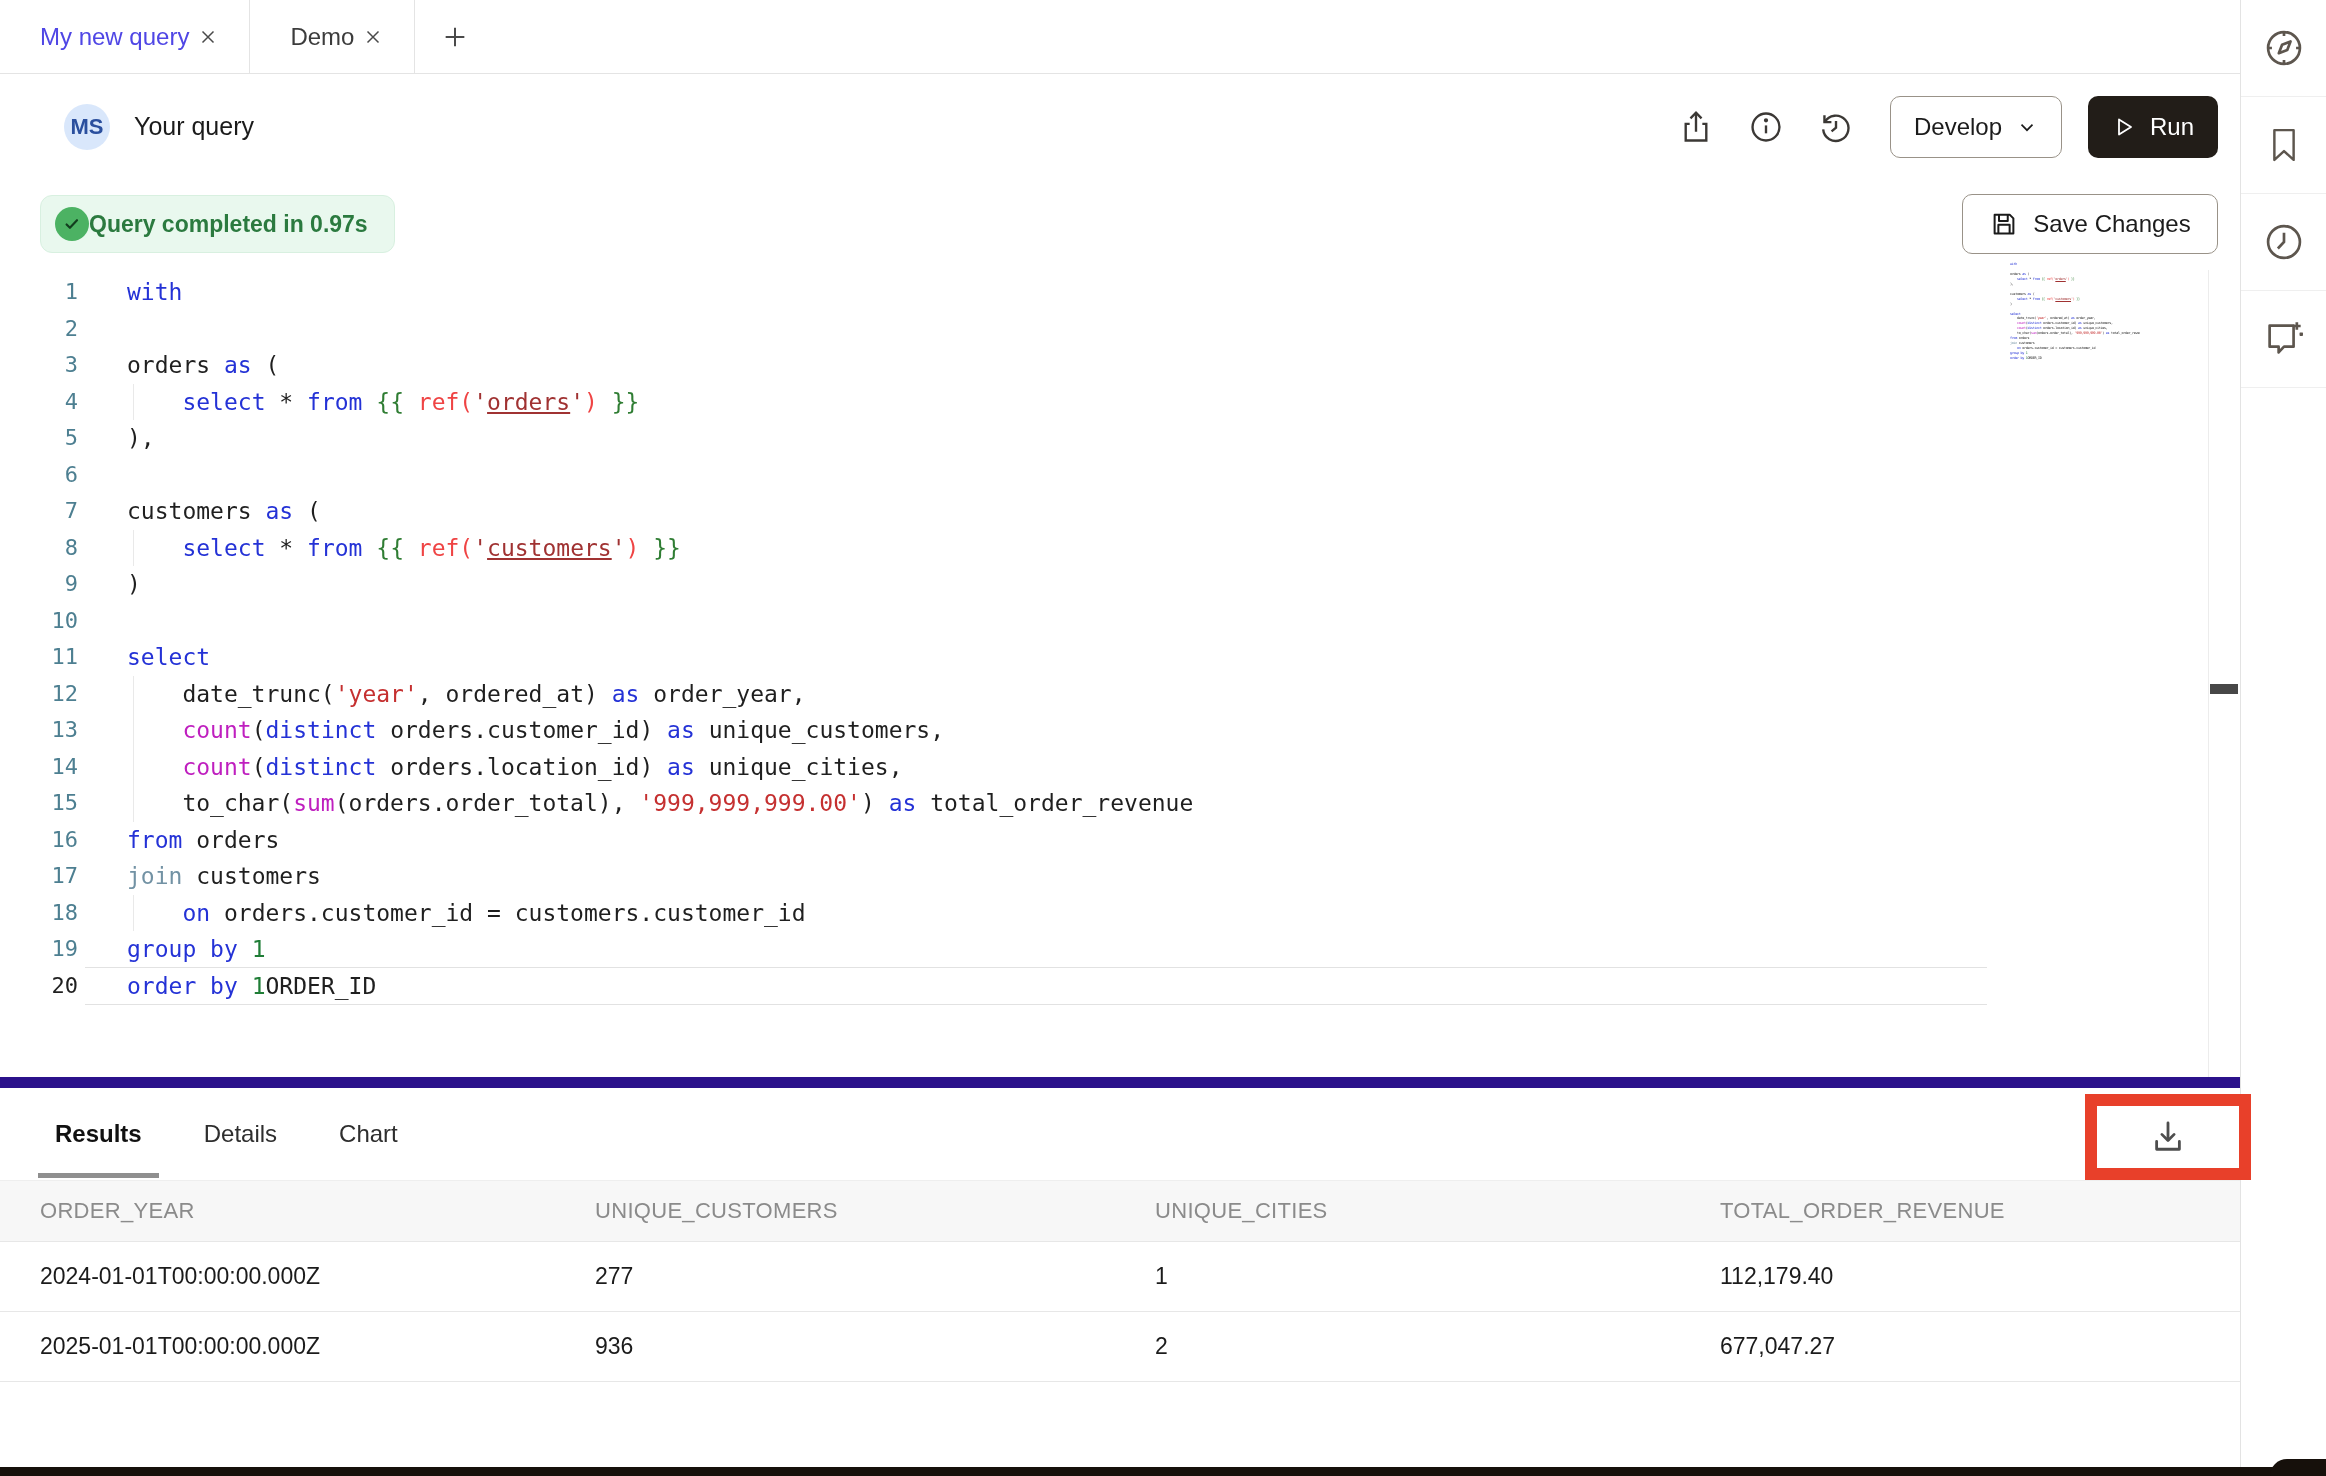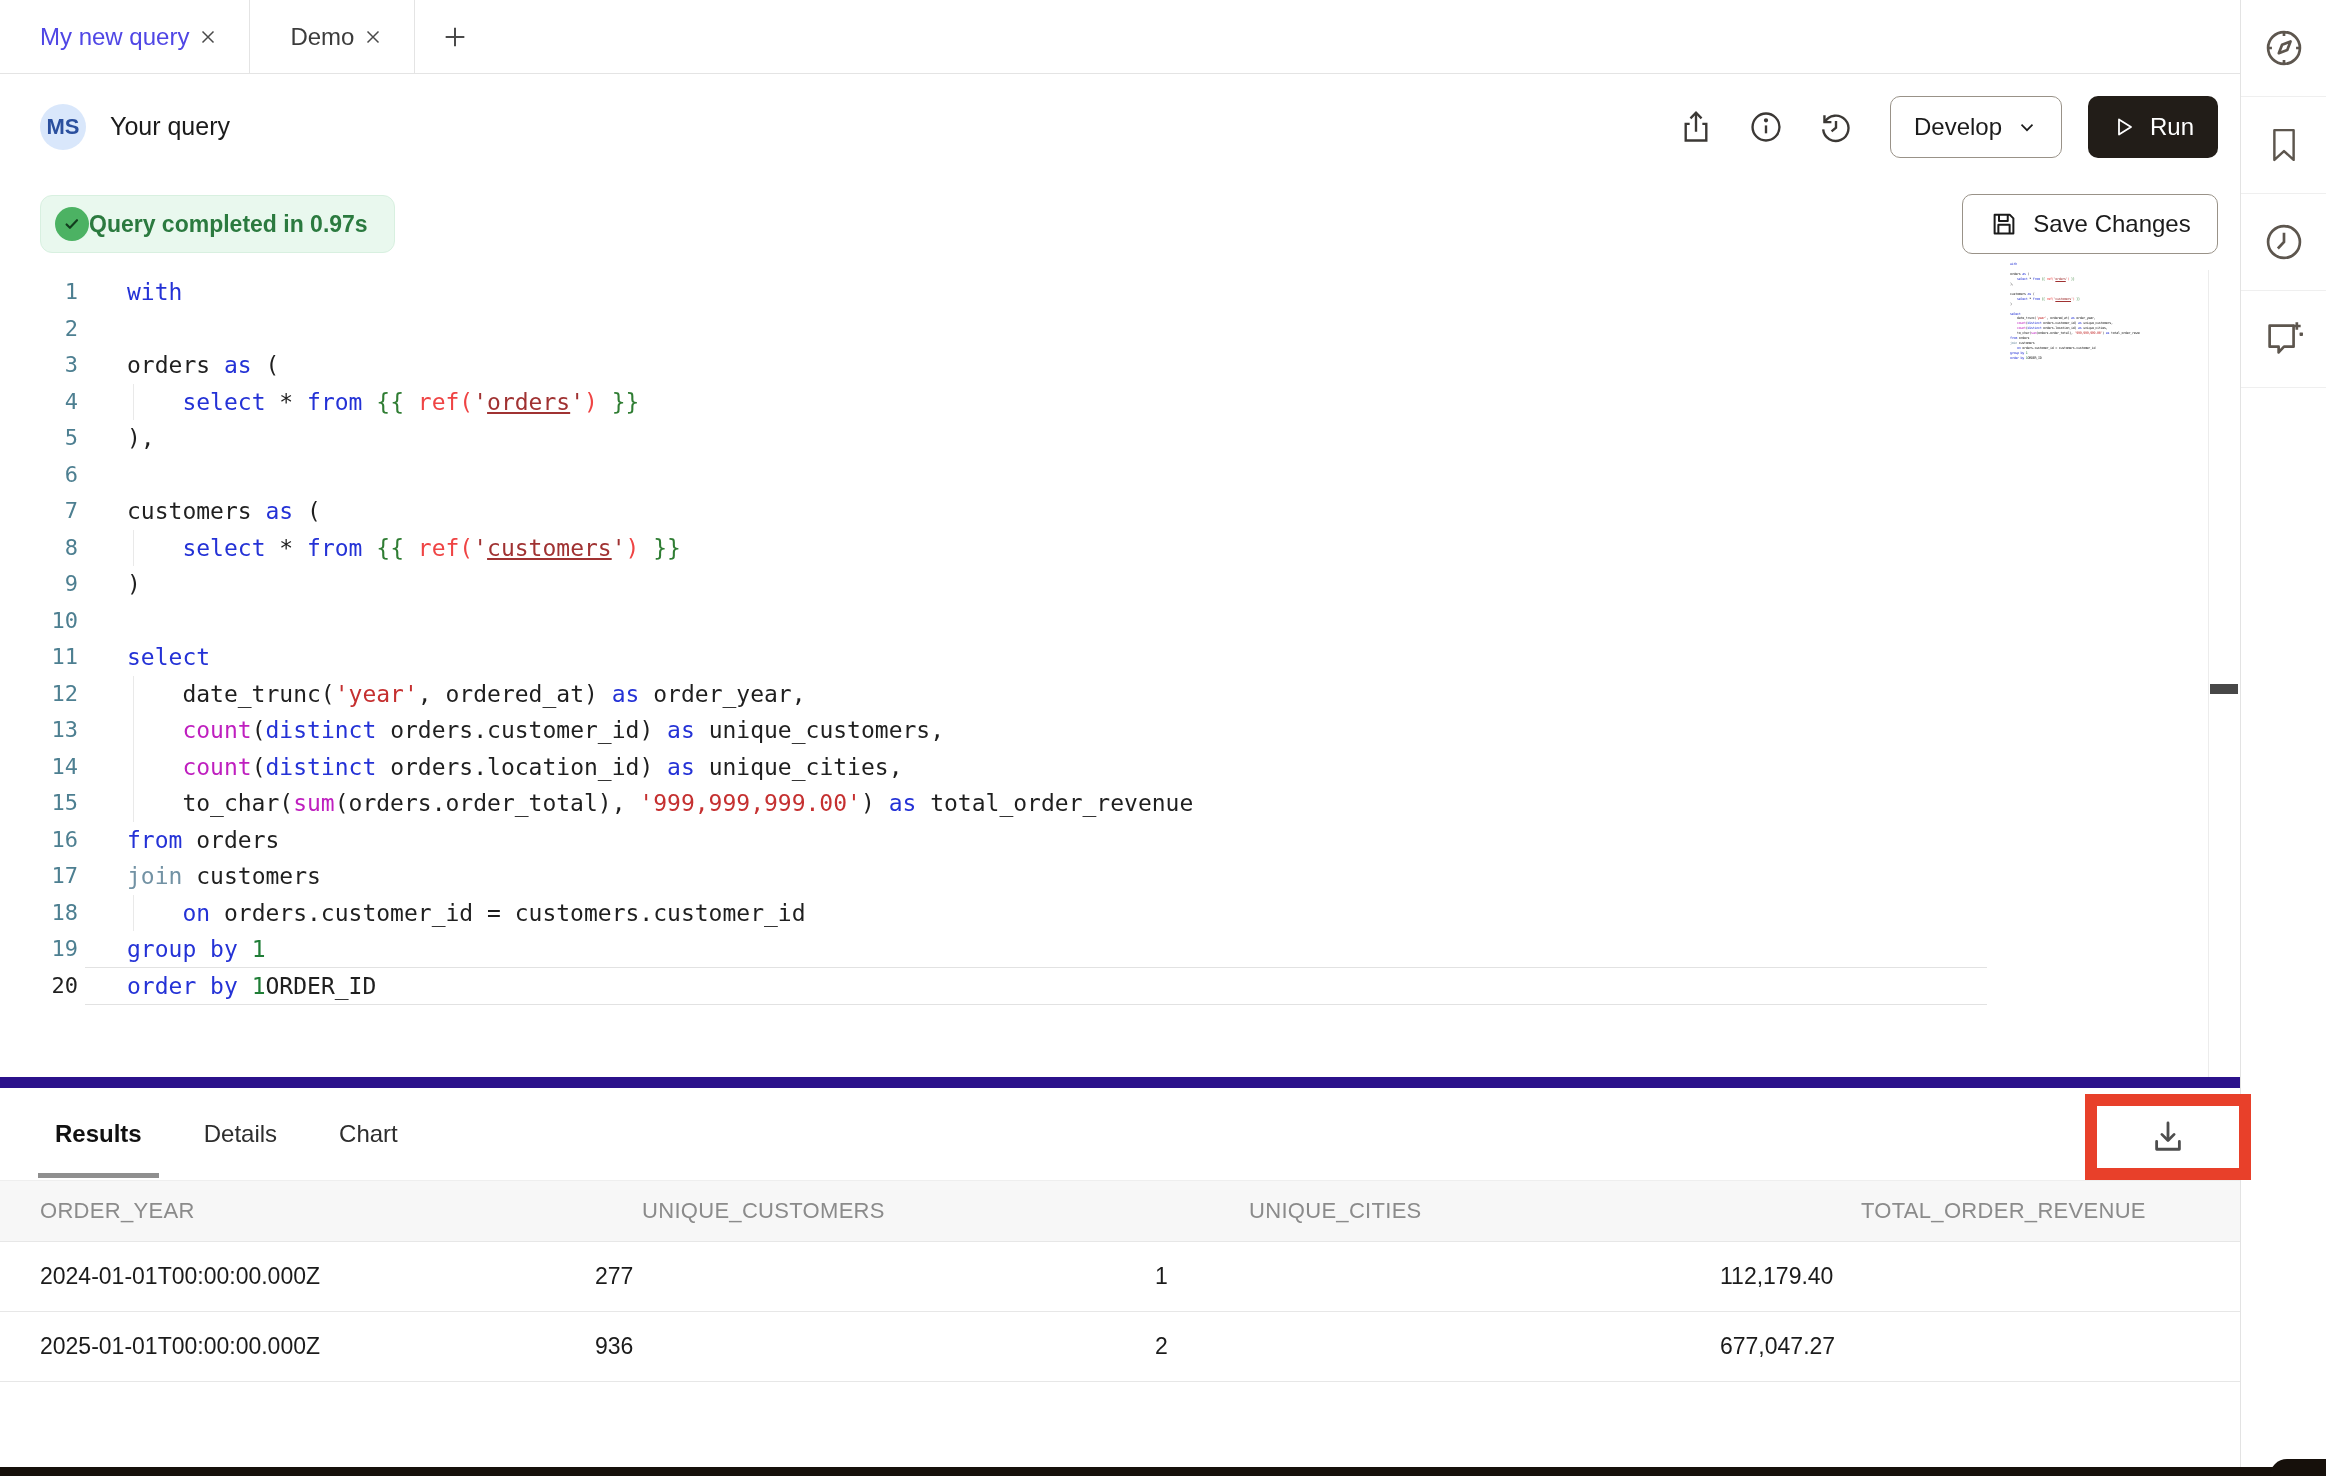--- a/index.html
+++ b/index.html
@@ -12,21 +12,21 @@
   .tabstrip { position:absolute; left:0; top:0; width:2240px; height:74px;
     display:flex; align-items:stretch; border-bottom:1px solid #e4e4e4; background:#fff; }
   .tab { display:flex; align-items:center; gap:8px; padding:0 30px 0 40px;
     border-right:1px solid #e4e4e4; font-size:24px; color:#3c3c3c; cursor:default; }
   .tab.active .tab-label { color:#4f46e5; }
   .tab-label { white-space:nowrap; }
   .tab-close svg { display:block; }
   .newtab { display:flex; align-items:center; padding:0 26px; }
   
   .querybar { position:absolute; left:0; top:75px; width:2240px; height:103px;
-    display:flex; align-items:center; padding:0 22px 0 40px; background:#fff; }
+    display:flex; align-items:center; padding:0 22px 0 64px; background:#fff; }
   .avatar { width:46px; height:46px; border-radius:50%; background:#d9e7fb; color:#2a4f9e;
     font-weight:bold; font-size:22px; display:flex; align-items:center; justify-content:center; }
   .query-title { margin-left:24px; font-size:25px; color:#1b1b1b; }
   .qb-spacer { flex:1; }
   .iconbtn { width:48px; height:48px; display:flex; align-items:center; justify-content:center;
     margin-left:22px; border-radius:8px; background:transparent; border:none; cursor:pointer; }
   .btn { display:flex; align-items:center; justify-content:center; gap:14px; height:62px;
     border-radius:10px; font-size:24px; cursor:pointer; font-family:inherit; }
   .btn-develop { margin-left:30px; width:172px; border:1.5px solid #999288; background:#fff; color:#1b1b1b; }
   .btn-run { margin-left:26px; width:130px; border:none; background:#221d18; color:#ffffff; }
@@ -76,21 +76,21 @@
     font-size:24px; color:#2e2e2e; cursor:pointer; }
   .rtab.active { font-weight:bold; color:#111; }
   .rtab.active::after { content:""; position:absolute; left:0; right:0; bottom:2px; height:5px; background:#8f8f8f; }
   .annotation { position:absolute; left:2085px; top:1094px; width:166px; height:86px;
     border:12px solid #e8402a; background:#ffffff; z-index:5;
     display:flex; align-items:center; justify-content:center; }
   .dl-btn { background:none; border:none; cursor:pointer; display:flex; align-items:center; justify-content:center; }
   .rtable { position:absolute; left:0; top:1180px; width:2240px; }
   .thead { display:grid; grid-template-columns:555px 560px 565px 1fr; height:62px; align-items:center;
     padding-left:40px; background:#f7f7f7; border-top:1px solid #eeeeee; border-bottom:1px solid #e7e7e7;
-    color:#8b8b8b; font-size:22px; letter-spacing:0.3px;gap:47px; }
+    color:#8b8b8b; font-size:22px; letter-spacing:0.3px; }
   .trow { display:grid; grid-template-columns:555px 560px 565px 1fr; height:70px; align-items:center;
     padding-left:40px; background:#fff; border-bottom:1px solid #e7e7e7; font-size:23px; color:#1b1b1b; }
   
   .rightbar { position:absolute; left:2240px; top:0; width:86px; height:1476px;
     background:#fff; border-left:1px solid #e3e3e3; }
   .sb-item { height:97px; display:flex; align-items:center; justify-content:center;
     border-bottom:1px solid #efefef; cursor:pointer; }
   
   .bottom-edge { position:absolute; left:0; top:1467px; width:2326px; height:9px; background:#16100b; }
   .bottom-edge::after { content:""; position:absolute; right:0; bottom:0; width:56px; height:17px;

